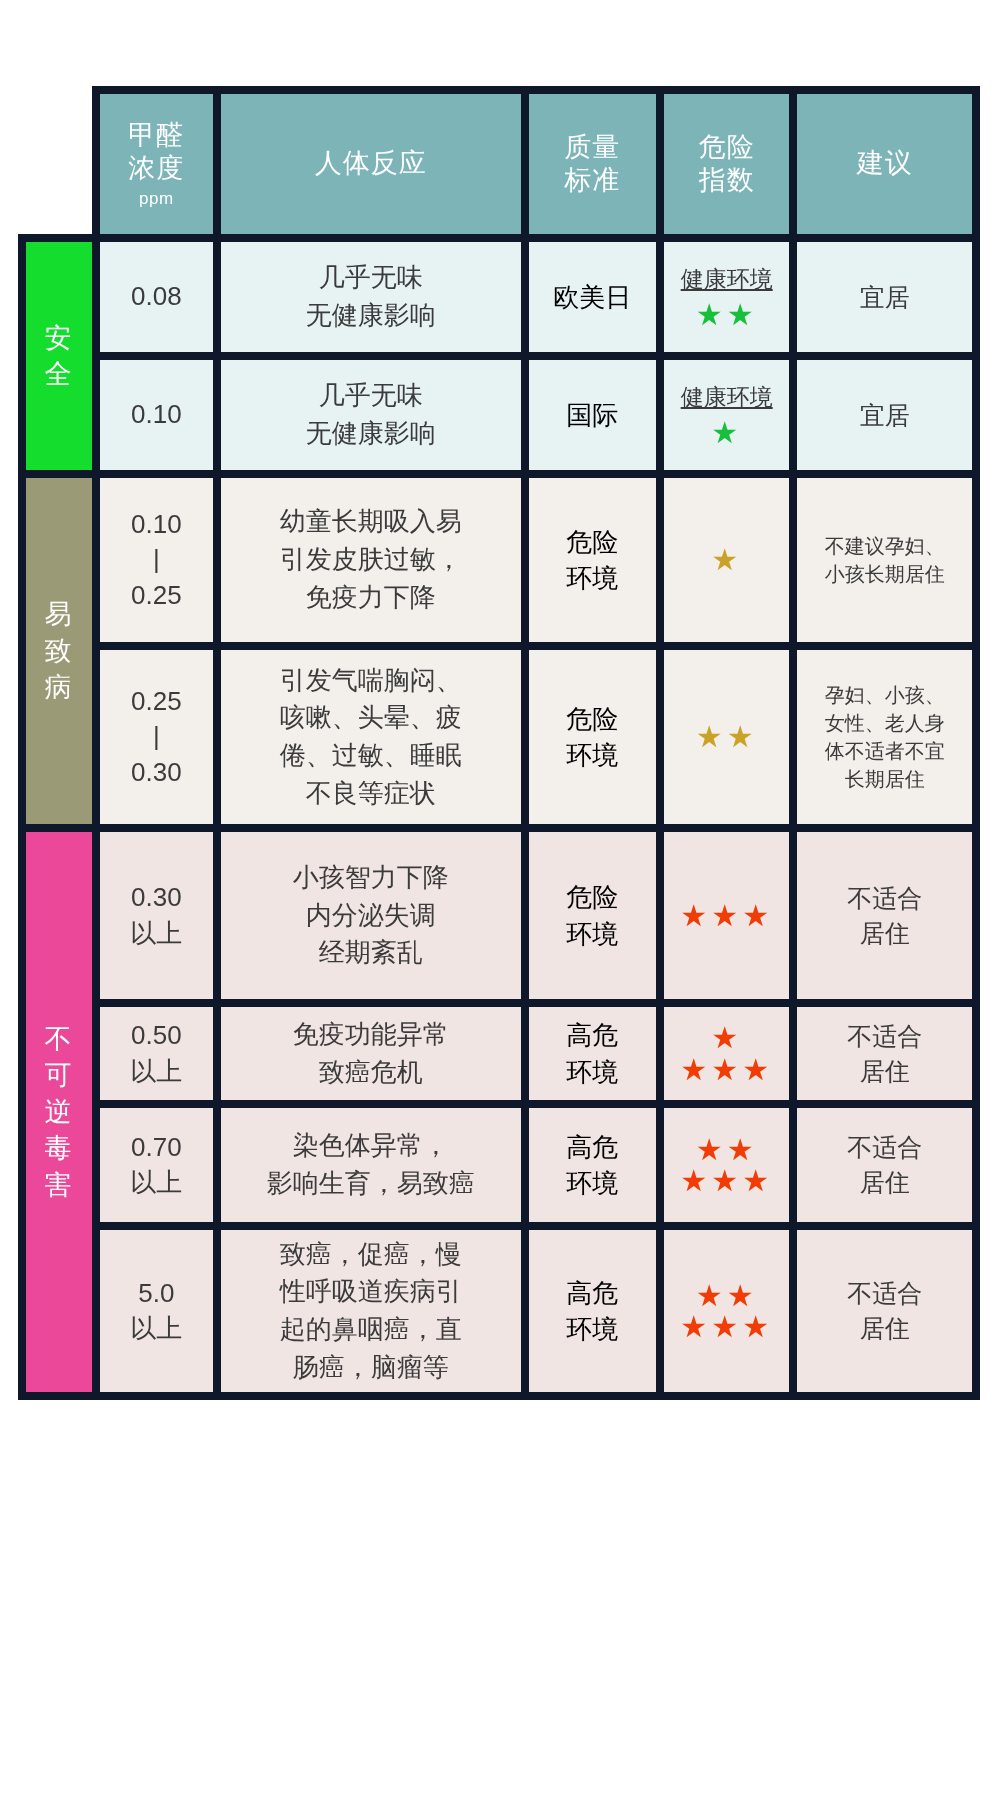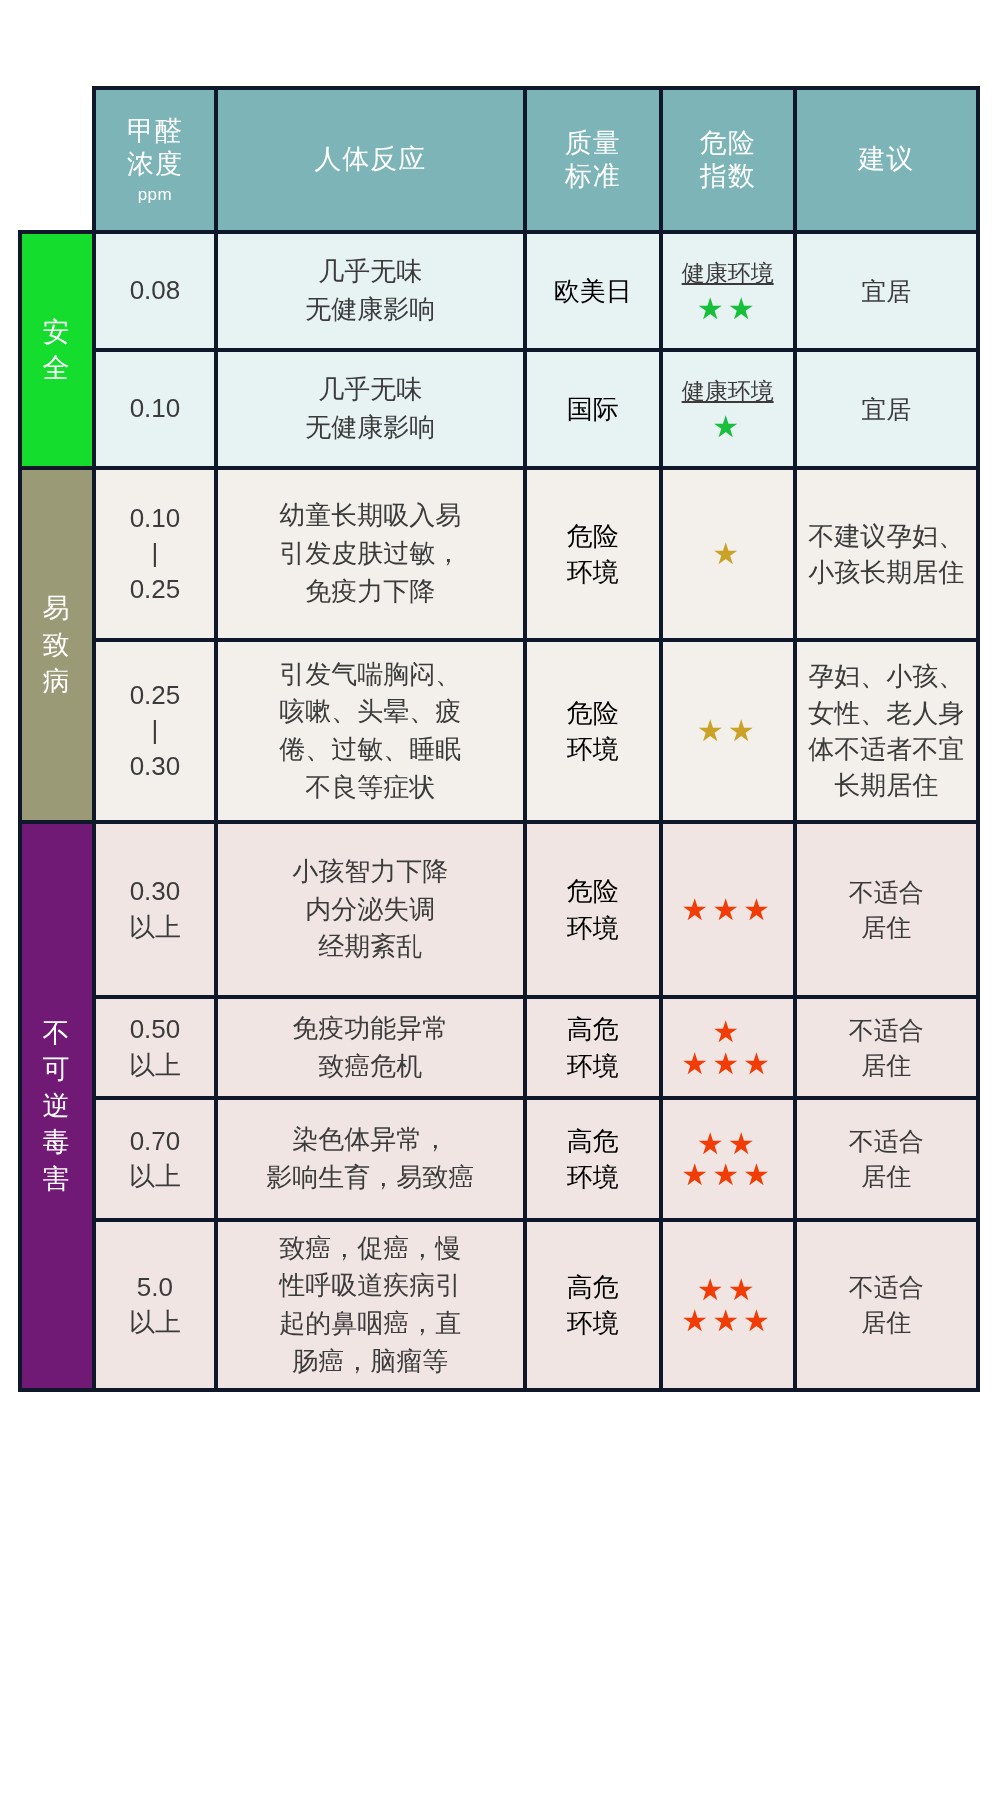--- a/index.html
+++ b/index.html
@@ -25,21 +25,21 @@
     left: 18px;
     top: 86px;
     width: 962px;
   }
   table.main {
     border-collapse: collapse;
     width: 962px;
     table-layout: fixed;
   }
   table.main td, table.main th {
-    border: 4px solid #0f172a;
+    border: 8px solid #0f172a;
     padding: 0;
     text-align: center;
     vertical-align: middle;
   }
   
   col.c-cat   { width: 72px; }
   col.c-ppm   { width: 118px; }
   col.c-react { width: 300px; }
   col.c-std   { width: 132px; }
   col.c-risk  { width: 130px; }
@@ -76,21 +76,21 @@
     font-weight: normal;
   }
   td.cat .vtext {
     display: block;
     width: 30px;
     margin: 16px auto;
     word-break: break-all;
   }
   td.cat.safe { background: #14dd2d; }
   td.cat.ill  { background: #9b9a77; }
-  td.cat.tox  { background: #701a75; }
+  td.cat.tox  { background: #ec4899; }
 
   
   td.band-safe { background: #e7f2f3; }
   td.band-ill  { background: #f3f0ec; }
   td.band-tox  { background: #f0e5e3; }
 
   td.ppm {
     font-size: 26px;
     color: #3b3b3b;
     line-height: 1.35;
@@ -113,21 +113,21 @@
     padding: 8px 4px;
     text-decoration: underline;
   }
   td.adv {
     font-size: 25px;
     color: #3b3b3b;
     line-height: 1.4;
     padding: 8px 10px;
     margin-top: 20px;
   }
-  td.adv.small { font-size: 26px; }
+  td.adv.small { font-size: 20px; }
 
   .risk-label {
     display: block;
     font-size: 23px;
     margin-bottom: 4px;
   }
   .stars {
     display: block;
     line-height: 1.05;
     letter-spacing: 4px;

